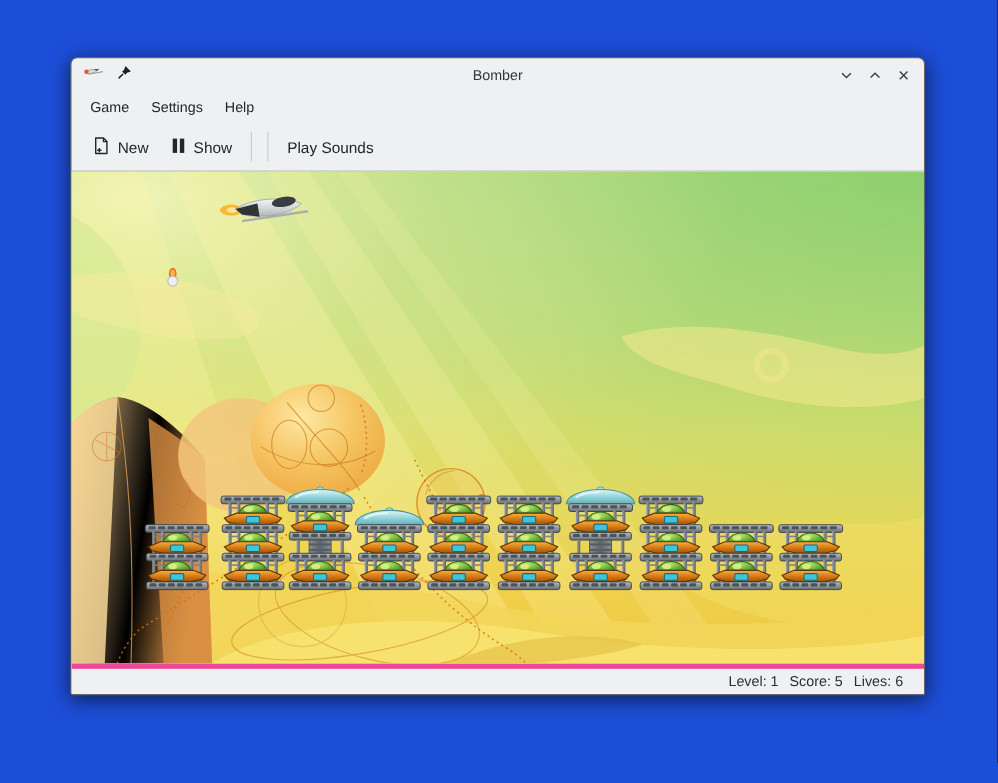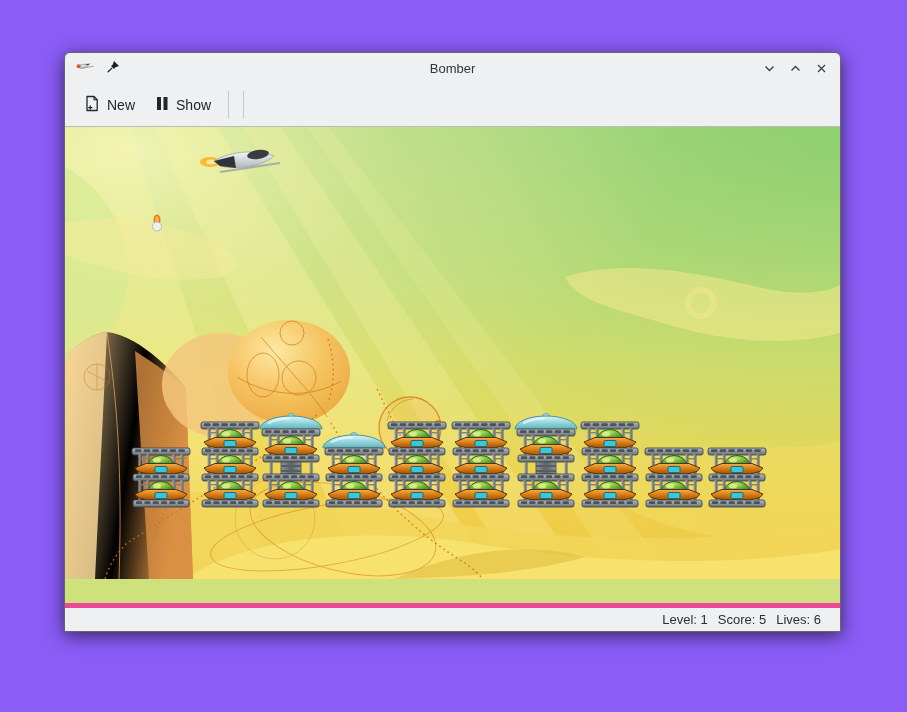--- a/index.html
+++ b/index.html
@@ -1,16 +1,16 @@
 <!DOCTYPE html>
 <html><head>
 <meta charset="utf-8">
 <style>
   html,body{margin:0;padding:0;background:#000;}
-  .screen{position:relative;width:907px;height:712px;background:#8b5cf6;overflow:hidden;
+  .screen{position:relative;width:907px;height:712px;background:#1d4ed8;overflow:hidden;
           font-family:"Liberation Sans",sans-serif;-webkit-font-smoothing:antialiased;}
   .window{position:absolute;left:64px;top:52px;width:777px;height:580px;background:#eff0f1;
           border:1px solid #64676a;border-radius:6px 6px 2px 2px;box-sizing:border-box;
           display:flex;flex-direction:column;overflow:hidden;box-shadow:0 4px 18px rgba(0,0,0,.6);}
   .titlebar{height:30px;flex:0 0 30px;display:flex;align-items:center;padding:0 11px;position:relative;}
   .tb-left{display:flex;align-items:center;gap:12px;z-index:2;}
   .tb-title{position:absolute;left:0;right:0;text-align:center;font-size:13px;color:#31363b;}
   .tb-buttons{margin-left:auto;display:flex;align-items:center;gap:10px;z-index:2;}
   .tb-buttons span{display:flex;align-items:center;justify-content:center;width:16px;height:16px;cursor:default;}
   .menubar{height:29px;flex:0 0 29px;display:flex;align-items:center;padding:0 7px;font-size:13px;color:#232629;}
@@ -61,20 +61,25 @@
             </svg>
         </span>
         <span>
           <svg width="13" height="13" viewBox="0 0 13 13">
               <path d="M3 3 L10 10 M10 3 L3 10" stroke="#3c3f41" stroke-width="1.3"></path>
             </svg>
         </span>
       </div>
     </div>
 
+    <div class="menubar">
+      <span class="menu-item">Game</span>
+      <span class="menu-item">Settings</span>
+      <span class="menu-item">Help</span>
+    </div>
 
     <div class="toolbar">
       <button class="tbtn">
         <span>
           <svg width="16" height="17" viewBox="0 0 16 17">
             <path d="M3 1.5 H10 L13.2 4.7 V15.5 H3 Z" fill="none" stroke="#232629" stroke-width="1.3" stroke-linejoin="round"></path>
             <path d="M10 1.5 V4.7 H13.2" fill="none" stroke="#232629" stroke-width="1.1"></path>
             <path d="M4.3 12.6 H8.3 M6.3 10.6 V14.6" stroke="#232629" stroke-width="1.3"></path>
           </svg>
         </span>
@@ -84,20 +89,23 @@
         <span>
           <svg width="14" height="15" viewBox="0 0 14 15">
             <rect x="2" y="1" width="4" height="13" fill="#232629"></rect>
             <rect x="8.5" y="1" width="4" height="13" fill="#232629"></rect>
           </svg>
         </span>
         <span>Show</span>
       </button>
       <div class="tsep"></div>
       <div class="tsep"></div>
+      <button class="tbtn">
+        <span>Play Sounds</span>
+      </button>
     </div>
 
     <div class="gamearea">
       <svg id="scene" width="775" height="452" viewBox="0 0 775 452">
         <defs>
           <linearGradient id="gSky" x1="0" y1="0" x2="0" y2="1">
             <stop offset="0" stop-color="#abd884"></stop>
               <stop offset="0.3" stop-color="#c2dd7c"></stop>
             <stop offset="0.52" stop-color="#dfdf6b"></stop>
               <stop offset="0.7" stop-color="#eed95a"></stop>

